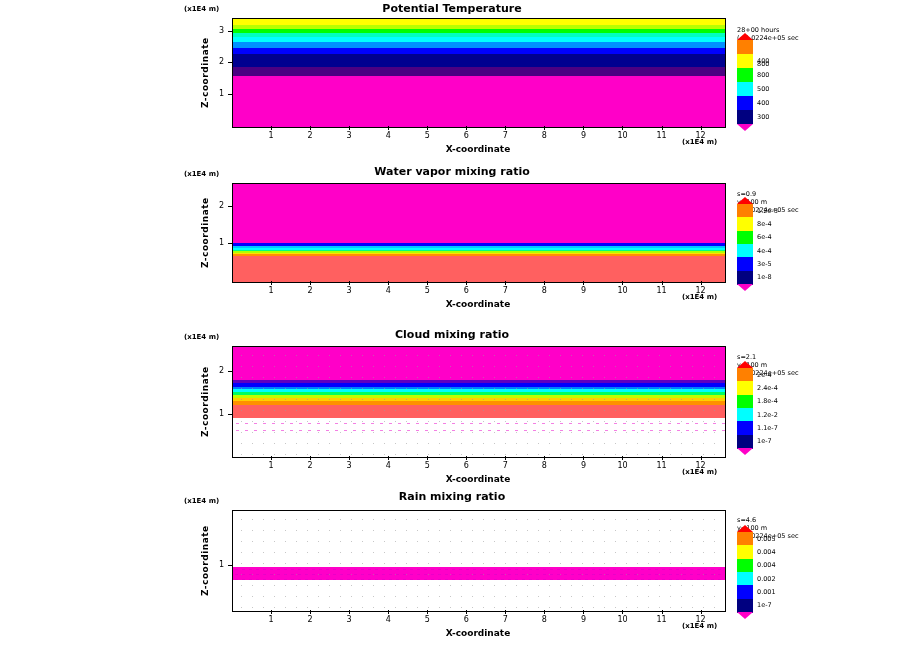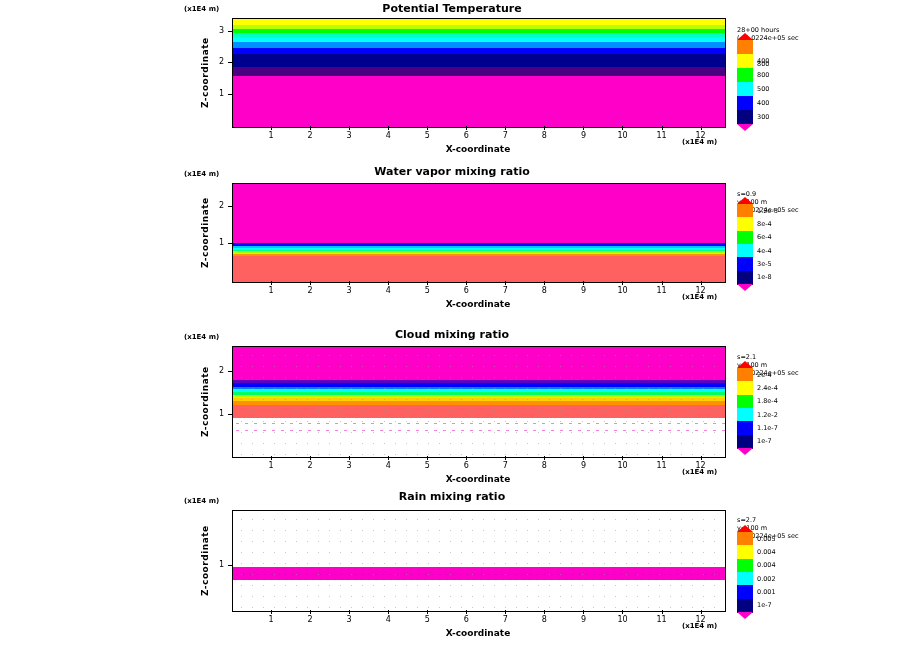--- a/index.html
+++ b/index.html
@@ -297,21 +297,21 @@
     <div class="tick-x" style="left: 612.476px; top: 615px;">10</div>
     <div class="tickmark-x" style="left: 661.524px; top: 610px; height: 4px;"></div>
     <div class="tick-x" style="left: 651.524px; top: 615px;">11</div>
     <div class="tickmark-x" style="left: 700.571px; top: 610px; height: 4px;"></div>
     <div class="tick-x" style="left: 690.571px; top: 615px;">12</div>
     <div class="tickmark-y" style="left: 228px; top: 564.545px; width: 4px;"></div>
     <div class="tick-y" style="left: 208px; top: 559.545px;">1</div>
     <div class="ylabel" style="left: 200px; top: 596px;">Z-coordinate</div>
     <div class="xlabel" style="left: 232px; width: 492px; top: 628px;">X-coordinate</div>
     <div class="unit-bot" style="left: 682px; top: 622px;">(x1E4 m)</div>
-    <div class="meta" style="left: 737px; top: 516px;">s=2.7</div>
+    <div class="meta" style="left: 737px; top: 516px;">s=4.6</div>
     <div class="meta" style="left: 737px; top: 524px;">y=100 m</div>
     <div class="meta" style="left: 737px; top: 532px;">(=1.0224e+05 sec</div>
     <div class="cbar" style="left: 737px; top: 532px; width: 16px; height: 80px;">
       <div class="cbar-arrow-up" style="top: -7px; border-bottom: 7px solid rgb(255, 0, 0);"></div>
       <div class="cbar-cell" style="top: 0px; height: 14px; background: rgb(255, 128, 0);"></div>
       <div class="cbar-cell" style="top: 13.3333px; height: 14px; background: rgb(255, 255, 0);"></div>
       <div class="cbar-cell" style="top: 26.6667px; height: 14px; background: rgb(0, 255, 0);"></div>
       <div class="cbar-cell" style="top: 40px; height: 14px; background: rgb(0, 255, 255);"></div>
       <div class="cbar-cell" style="top: 53.3333px; height: 14px; background: rgb(0, 0, 255);"></div>
       <div class="cbar-cell" style="top: 66.6667px; height: 14px; background: rgb(0, 0, 128);"></div>

